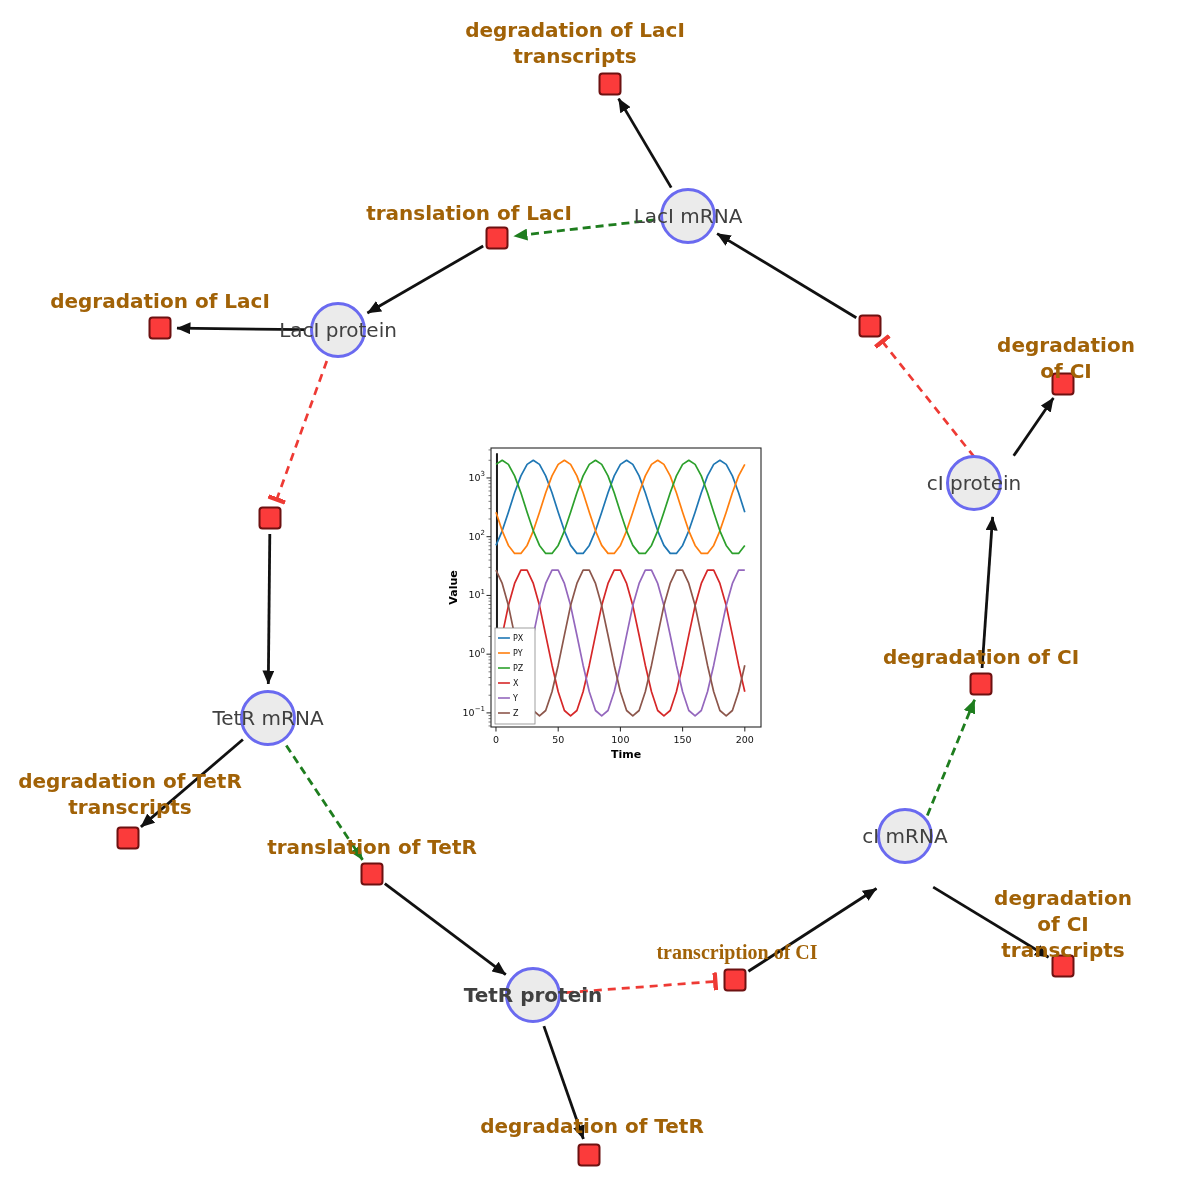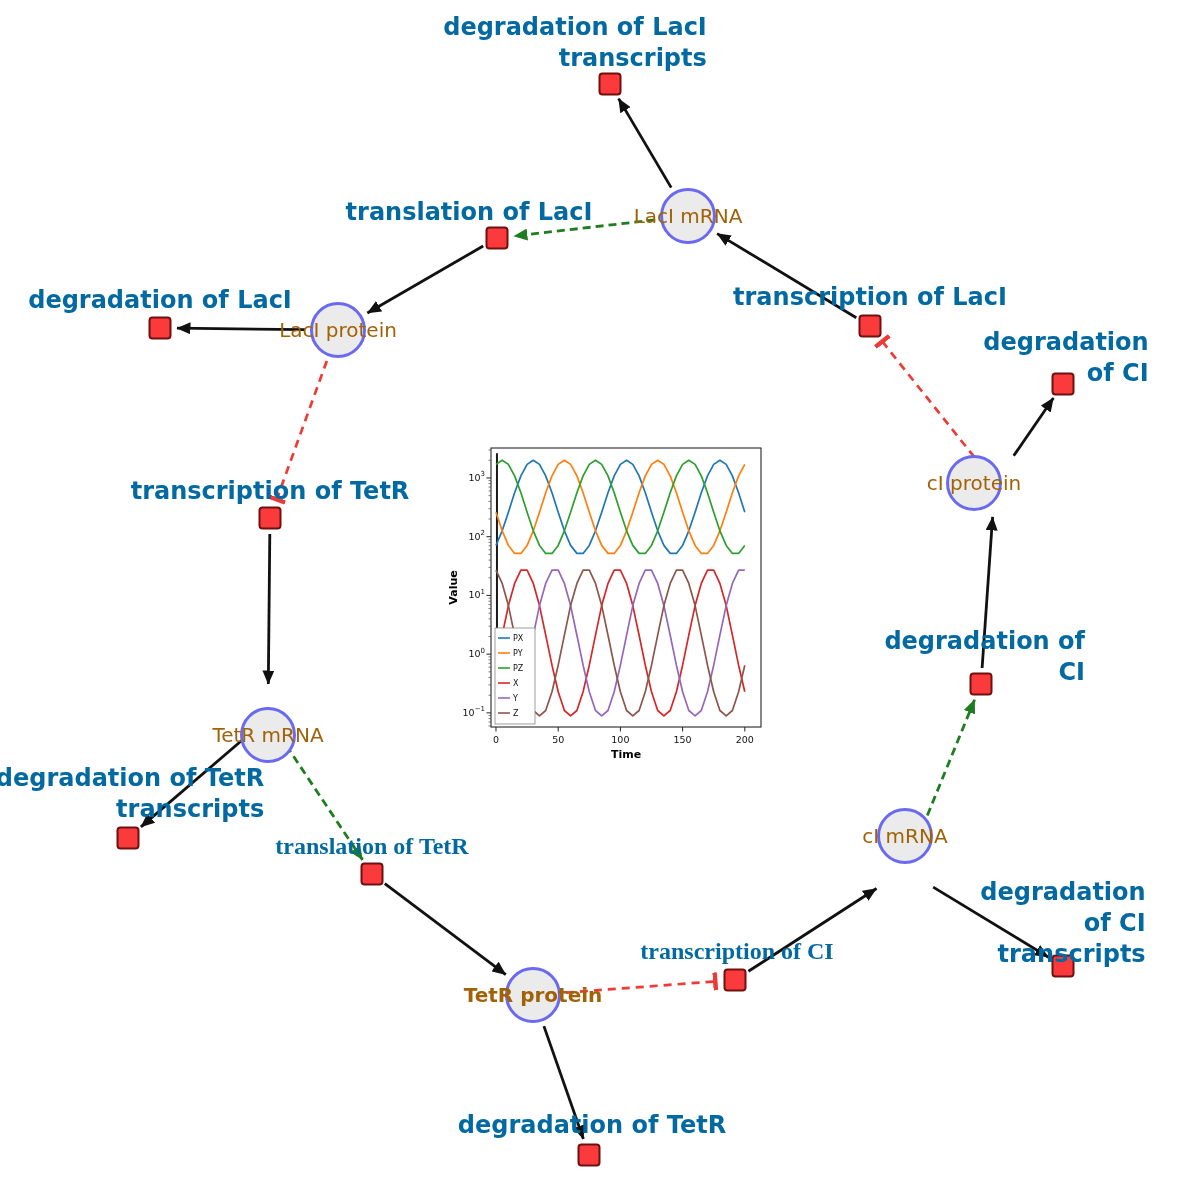--- a/index.html
+++ b/index.html
@@ -2,24 +2,24 @@
 <html><head>
 <meta charset="utf-8">
 <style>
   html,body{margin:0;padding:0;background:#ffffff;}
   body{font-family:"DejaVu Sans","Liberation Sans",sans-serif;}
   #canvas{position:relative;width:1189px;height:1200px;background:#ffffff;overflow:hidden;}
   #edge-layer{position:absolute;left:0;top:0;width:1189px;height:1200px;}
   .node{position:absolute;transform:translate(-50%,-50%);}
   .species-circle{width:56px;height:56px;border-radius:50%;background:#ebebeb;border:3px solid #6a6af0;box-sizing:border-box;}
   .species-label{position:absolute;left:50%;top:50%;transform:translate(-50%,-50%);
-    font-size:20px;color:#a16207;white-space:nowrap;}
+    font-size:20px;color:#404040;white-space:nowrap;}
   .reaction-square{width:19px;height:19px;background:#fb3b3b;border:2.5px solid #6d1111;border-radius:4px;}
-  .reaction-label{position:absolute;transform:translate(-50%,-50%);font-weight:700;font-size:24px;
-    color:#0369a1;text-align:right;white-space:pre-line;line-height:1.3;}
+  .reaction-label{position:absolute;transform:translate(-50%,-50%);font-weight:700;font-size:20px;
+    color:#a16207;text-align:center;white-space:pre-line;line-height:1.3;}
   #inset-chart{position:absolute;left:445px;top:434px;}
 </style>
 </head>
 <body>
 
 <div id="canvas">
 
   <svg id="edge-layer">
     <defs>
       <marker id="arrow-black" viewBox="0 0 14 12" markerWidth="14" markerHeight="12" refX="13.5" refY="6" orient="auto" markerUnits="userSpaceOnUse">
@@ -53,21 +53,21 @@
     </svg>
 
   <div class="node species" style="left: 688px; top: 216px;">
     <div class="species-circle"></div>
     <div class="species-label">LacI mRNA</div>
   </div>
   <div class="node species" style="left: 338px; top: 330px;">
     <div class="species-circle"></div>
     <div class="species-label">LacI protein</div>
   </div>
-  <div class="node species" style="left: 268px; top: 735px; text-align: center;">
+  <div class="node species" style="left: 268px; top: 718px; text-align: center;">
     <div class="species-circle"></div>
     <div class="species-label">TetR mRNA</div>
   </div>
   <div class="node species" style="left: 533px; top: 995px; font-weight: bold;">
     <div class="species-circle"></div>
     <div class="species-label">TetR protein</div>
   </div>
   <div class="node species" style="left: 905px; top: 836px;">
     <div class="species-circle"></div>
     <div class="species-label">cI mRNA</div>
@@ -110,27 +110,25 @@
   <div class="node reaction" style="left: 1063px; top: 966px;">
     <div class="reaction-square"></div>
   </div>
   <div class="node reaction" style="left: 589px; top: 1155px;">
     <div class="reaction-square"></div>
   </div>
 
   <div class="node reaction-label" style="left: 575px; top: 43px;">degradation of LacI
 transcripts</div>
   <div class="node reaction-label" style="left: 469px; top: 213px;">translation of LacI</div>
-  <div class="node reaction-label" style="left: 870px; top: 298px;">transcription of LacI</div>
   <div class="node reaction-label" style="left: 160px; top: 301px;">degradation of LacI</div>
   <div class="node reaction-label" style="left: 1066px; top: 358px;">degradation of CI</div>
-  <div class="node reaction-label" style="left: 270px; top: 492px;">transcription of TetR</div>
   <div class="node reaction-label" style="left: 130px; top: 794px;">degradation of TetR
 transcripts</div>
-  <div class="node reaction-label" style="left: 372px; top: 847px; font-family: Liberation Serif, serif;">translation of TetR</div>
+  <div class="node reaction-label" style="left: 372px; top: 847px;">translation of TetR</div>
   <div class="node reaction-label" style="left: 981px; top: 657px;">degradation of CI</div>
   <div class="node reaction-label" style="left: 737px; top: 952px; font-family: Liberation Serif, serif;">transcription of CI</div>
   <div class="node reaction-label" style="left: 1063px; top: 924px;">degradation of CI
 transcripts</div>
   <div class="node reaction-label" style="left: 592px; top: 1126px;">degradation of TetR</div>
 
   <svg id="inset-chart" width="332" height="330">
       <rect x="46" y="14" width="270" height="279" fill="none" stroke="#262626" stroke-width="1.1"></rect>
       <line x1="43.5" y1="291.9338528722028" x2="46" y2="291.9338528722028" stroke="#444" stroke-width="0.7"></line>
       <line x1="43.5" y1="288.0016098602152" x2="46" y2="288.0016098602152" stroke="#444" stroke-width="0.7"></line>

